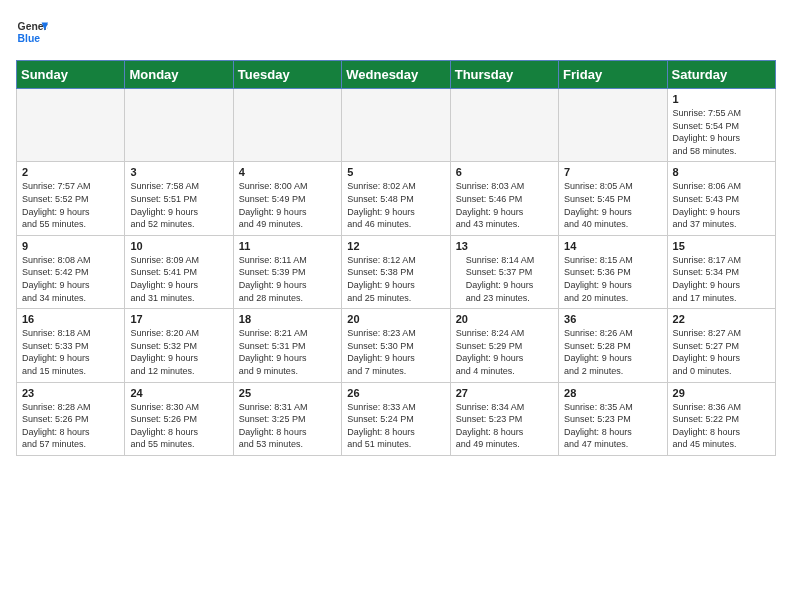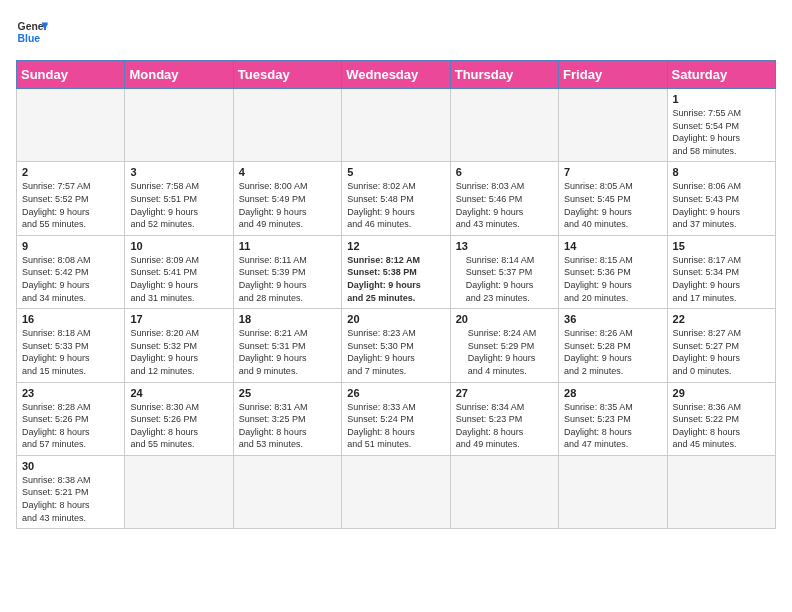--- a/index.html
+++ b/index.html
@@ -37,21 +37,21 @@
     .location {
       font-size: 16px;
       color: #555;
     }
     .calendar {
       width: 100%;
       border-collapse: collapse;
       border: 1px solid #ccc;
     }
     .calendar th {
-      background: #ec4899;
+      background: #15803d;
       color: #fff;
       font-size: 13px;
       font-weight: bold;
       padding: 6px 4px;
       text-align: left;
       border: 1px solid #5580c0;
     }
     .calendar td {
       vertical-align: top;
       border: 1px solid #ccc;
@@ -196,21 +196,21 @@
         </td>
         <td>
           <div class="day-number">11</div>
           <div class="day-info" style="white-space: pre-line;">Sunrise: 8:11 AM
 Sunset: 5:39 PM
 Daylight: 9 hours
 and 28 minutes.</div>
         </td>
         <td>
           <div class="day-number">12</div>
-          <div class="day-info" style="white-space: pre-line; font-weight: bold;">Sunrise: 8:12 AM
+          <div class="day-info" style="white-space: pre-line;">Sunrise: 8:12 AM
 Sunset: 5:38 PM
 Daylight: 9 hours
 and 25 minutes.</div>
         </td>
         <td>
           <div class="day-number">13</div>
           <div class="day-info" style="white-space: pre-line; margin-left: 10px;">Sunrise: 8:14 AM
 Sunset: 5:37 PM
 Daylight: 9 hours
 and 23 minutes.</div>
@@ -254,21 +254,21 @@
         </td>
         <td>
           <div class="day-number">20</div>
           <div class="day-info" style="white-space: pre-line;">Sunrise: 8:23 AM
 Sunset: 5:30 PM
 Daylight: 9 hours
 and 7 minutes.</div>
         </td>
         <td>
           <div class="day-number">20</div>
-          <div class="day-info" style="white-space: pre-line; margin-left: 12px;">Sunrise: 8:24 AM
+          <div class="day-info" style="white-space: pre-line;">Sunrise: 8:24 AM
 Sunset: 5:29 PM
 Daylight: 9 hours
 and 4 minutes.</div>
         </td>
         <td>
           <div class="day-number">36</div>
           <div class="day-info" style="white-space: pre-line;">Sunrise: 8:26 AM
 Sunset: 5:28 PM
 Daylight: 9 hours
 and 2 minutes.</div>
@@ -324,30 +324,15 @@
 Daylight: 8 hours
 and 47 minutes.</div>
         </td>
         <td>
           <div class="day-number">29</div>
           <div class="day-info" style="white-space: pre-line;">Sunrise: 8:36 AM
 Sunset: 5:22 PM
 Daylight: 8 hours
 and 45 minutes.</div>
         </td>
-      </tr>
-      <tr class="last-row">
-        <td class="has-data">
-          <div class="day-number">30</div>
-          <div class="day-info" style="white-space: pre-line;">Sunrise: 8:38 AM
-Sunset: 5:21 PM
-Daylight: 8 hours
-and 43 minutes.</div>
-        </td>
-        <td class="empty"></td>
-        <td class="empty"></td>
-        <td class="empty"></td>
-        <td class="empty"></td>
-        <td class="empty"></td>
-        <td class="empty"></td>
       </tr>
     </tbody>
 </table>
 
 </body></html>

